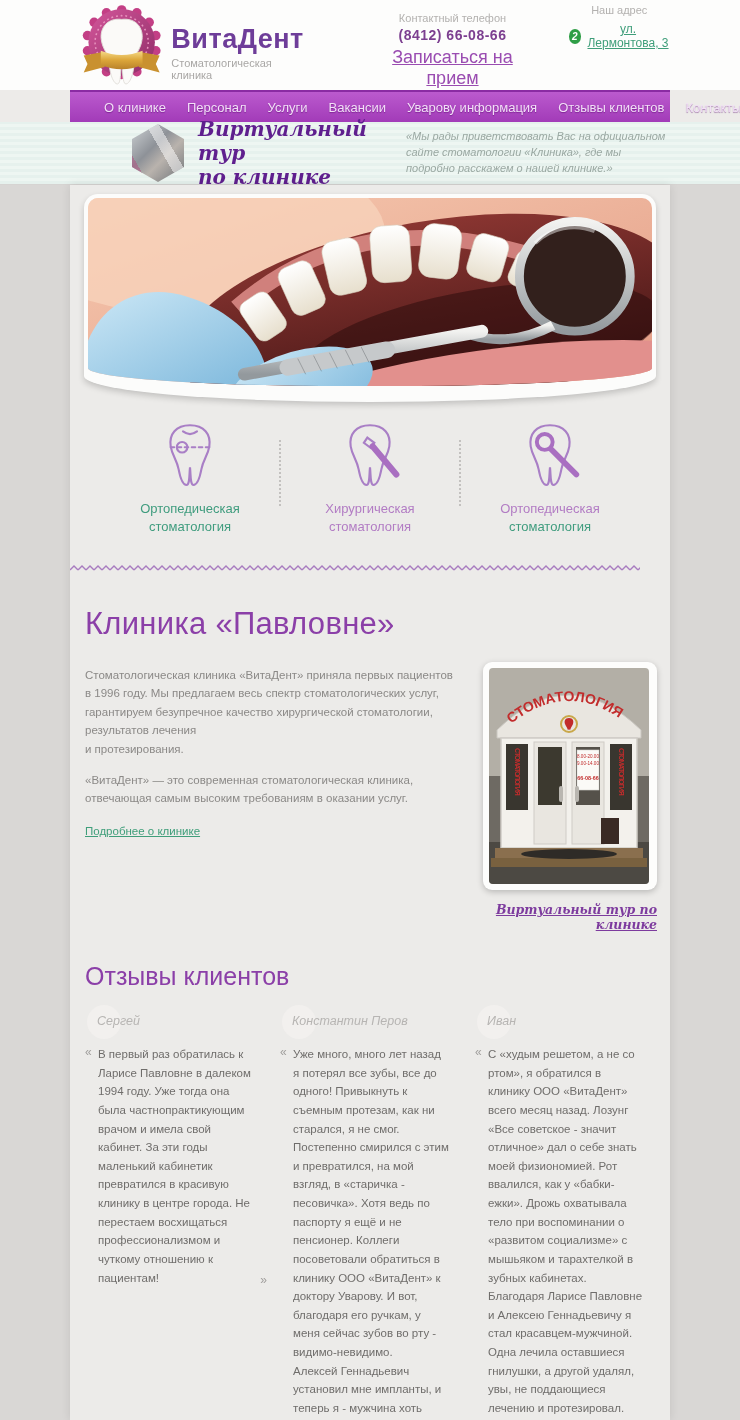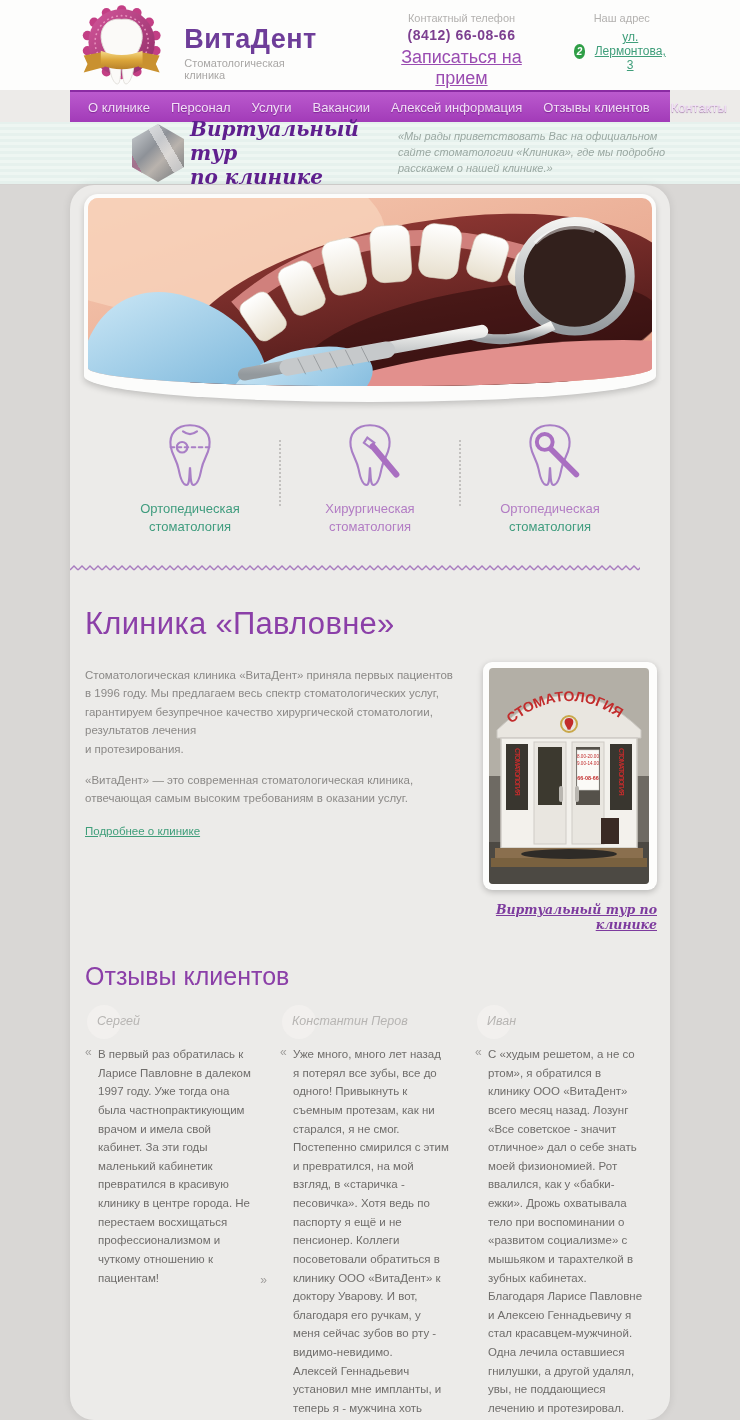--- a/index.html
+++ b/index.html
@@ -6,59 +6,59 @@
   html,body { background:#cfcdcb; }
   body { font-family:"Liberation Sans","DejaVu Sans",sans-serif; }
   .page { width:740px; height:1420px; margin:0 auto; overflow:hidden; background:#d9d7d5; }
   .container { width:600px; margin:0 auto; position:relative; }
 
   
   .band-white { background:#fdfdfc; height:90px; }
   .header { display:flex; align-items:flex-start; height:90px; }
   .logo { display:flex; align-items:center; cursor:pointer; margin-left:8px; }
   .logo-badge { width:92px; height:88px; margin-top:2px; }
-  .logo-text { margin-left:19px; margin-top:14px; }
+  .logo-text { margin-left:6px; margin-top:14px; }
   .logo-title { font-size:27px; font-weight:bold; color:#6e3d99; letter-spacing:.5px; }
   .logo-sub { font-size:11px; color:#a9a7a5; margin-top:2px; }
   .phone-block { margin-left:64px; margin-top:12px; text-align:center; width:190px; }
   .small-label { font-size:11px; color:#b3b1af; }
   .phone-number { font-size:14px; color:#7c3f90; margin-top:3px; font-weight:bold; letter-spacing:.5px; }
   .appointment { display:inline-block; font-size:18px; color:#9a4cb1; text-decoration:underline; margin-top:4px; cursor:pointer; }
-  .address-block { margin-left:36px; margin-top:12px; text-align:center; }
+  .address-block { margin-left:36px; margin-top:4px; text-align:center; }
   .addr-row { margin-top:6px; display:flex; align-items:center; gap:5px; }
   .gis-icon { width:15px; height:15px; border-radius:50%; background:#2f9e46; color:#fff;
               font-size:10px; font-weight:bold; font-style:italic; display:inline-flex;
               align-items:center; justify-content:center; }
   .addr-link { font-size:12px; color:#3f9e7a; text-decoration:underline; cursor:pointer; }
 
   
   .band-navrow { background:#edebe9; }
-  .nav { height:32px; display:flex; align-items:center; gap:21px; padding-left:18px;
+  .nav { height:32px; display:flex; align-items:center; gap:21px; padding-left:34px;
          background:linear-gradient(#bb5ace,#a23bb8); border-top:2px solid #8a2ba3; }
   .nav a { font-size:13px; color:#f2dff7; text-decoration:none; cursor:pointer;
            text-shadow:0 1px 1px rgba(80,0,100,.45); white-space:nowrap; }
 
   
   .band-mint { background:repeating-linear-gradient(0deg,#e6f1ed 0 3px,#eef6f2 3px 6px);
                border-bottom:1px solid #d6d4d2; }
   .banner { height:62px; display:flex; align-items:center; }
   .hexagon { width:52px; height:58px; margin-left:62px; flex:none;
              clip-path:polygon(50% 0,100% 26%,100% 74%,50% 100%,0 74%,0 26%);
              background:linear-gradient(135deg,#cfd3d6 0%,#8e9298 40%,#b9b3ad 60%,#6e7278 100%); }
   .hex-inner { width:100%; height:100%;
                background:linear-gradient(60deg,rgba(176,84,130,.55) 0 18%,transparent 18% 55%,rgba(255,255,255,.5) 55% 70%,transparent 70%); }
-  .banner-title { margin-left:6px; font-family:"DejaVu Serif","Liberation Serif",serif;
+  .banner-title { margin-left:14px; font-family:"DejaVu Serif","Liberation Serif",serif;
                   font-style:italic; font-weight:bold; font-size:20px; line-height:1.2;
                   color:#5f1f8e; text-decoration:none; cursor:pointer; width:190px; flex:none; }
   .banner-quote { margin-left:18px; width:320px; font-size:11px; font-style:italic;
                   color:#9aa8a2; line-height:1.45; }
 
   
   .band-gray { background:#d9d7d5; height:1235px; }
-  .main-col { background:#ecebe9; height:100%; box-shadow:0 0 9px rgba(0,0,0,.10); padding-top:9px;border-radius:24px; }
+  .main-col { background:#ecebe9; height:100%; box-shadow:0 0 9px rgba(0,0,0,.10); padding-top:9px; }
 
   
   .hero-frame { width:572px; margin:0 auto; background:#fcfcfb; padding:4px 4px 16px;
                 border-radius:14px 14px 50% 50% / 14px 14px 26px 26px;
                 box-shadow:0 3px 6px rgba(0,0,0,.18); }
   .hero-photo { height:188px; border-radius:10px 10px 46% 46% / 10px 10px 18px 18px; overflow:hidden; }
   .hero-photo svg { display:block; width:100%; height:100%; }
 
   
   .services { display:flex; justify-content:center; margin-top:18px; height:120px; }
@@ -158,21 +158,21 @@
       </div>
     </div>
   </header>
 
   <div class="band-navrow">
     <nav class="container nav">
       <a>О клинике</a>
       <a>Персонал</a>
       <a>Услуги</a>
       <a>Вакансии</a>
-      <a>Алексей информация</a>
+      <a>Уварову информация</a>
       <a>Отзывы клиентов</a>
       <a>Контакты</a>
     </nav>
   </div>
 
   <div class="band-mint">
     <div class="container banner">
       <div class="hexagon">
           <div class="hex-inner"></div>
         </div>
@@ -356,21 +356,21 @@
       <h2 class="h2">Отзывы клиентов</h2>
       <div class="reviews">
 
         <div class="review">
           <div class="rev-head">
             <span class="avatar"></span>
             <span class="rev-name">Сергей</span>
           </div>
           <div class="rev-body">
             <span class="q qo">«</span>
-            <div class="rev-text">В первый раз обратилась к Ларисе Павловне в далеком  1997 году. Уже тогда она была частнопрактикующим врачом и имела свой кабинет. За эти годы маленький кабинетик превратился в красивую клинику в центре города. Не перестаем восхищаться профессионализмом и чуткому отношению к пациентам!</div>
+            <div class="rev-text">В первый раз обратилась к Ларисе Павловне в далеком  1994 году. Уже тогда она была частнопрактикующим врачом и имела свой кабинет. За эти годы маленький кабинетик превратился в красивую клинику в центре города. Не перестаем восхищаться профессионализмом и чуткому отношению к пациентам!</div>
             <span class="q qc">»</span>
           </div>
         </div>
 
         <div class="review">
           <div class="rev-head">
             <span class="avatar"></span>
             <span class="rev-name">Константин Перов</span>
           </div>
           <div class="rev-body">

